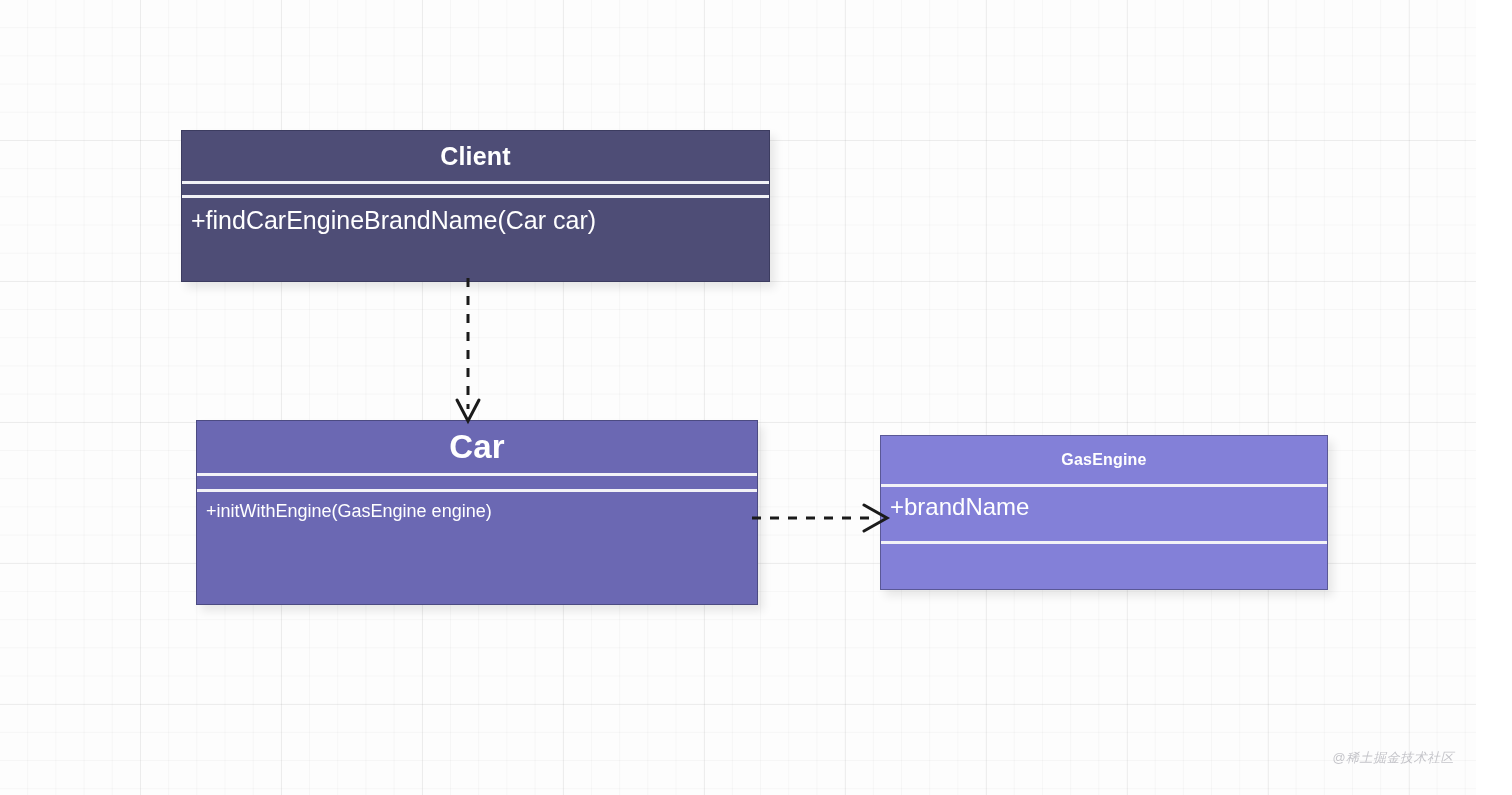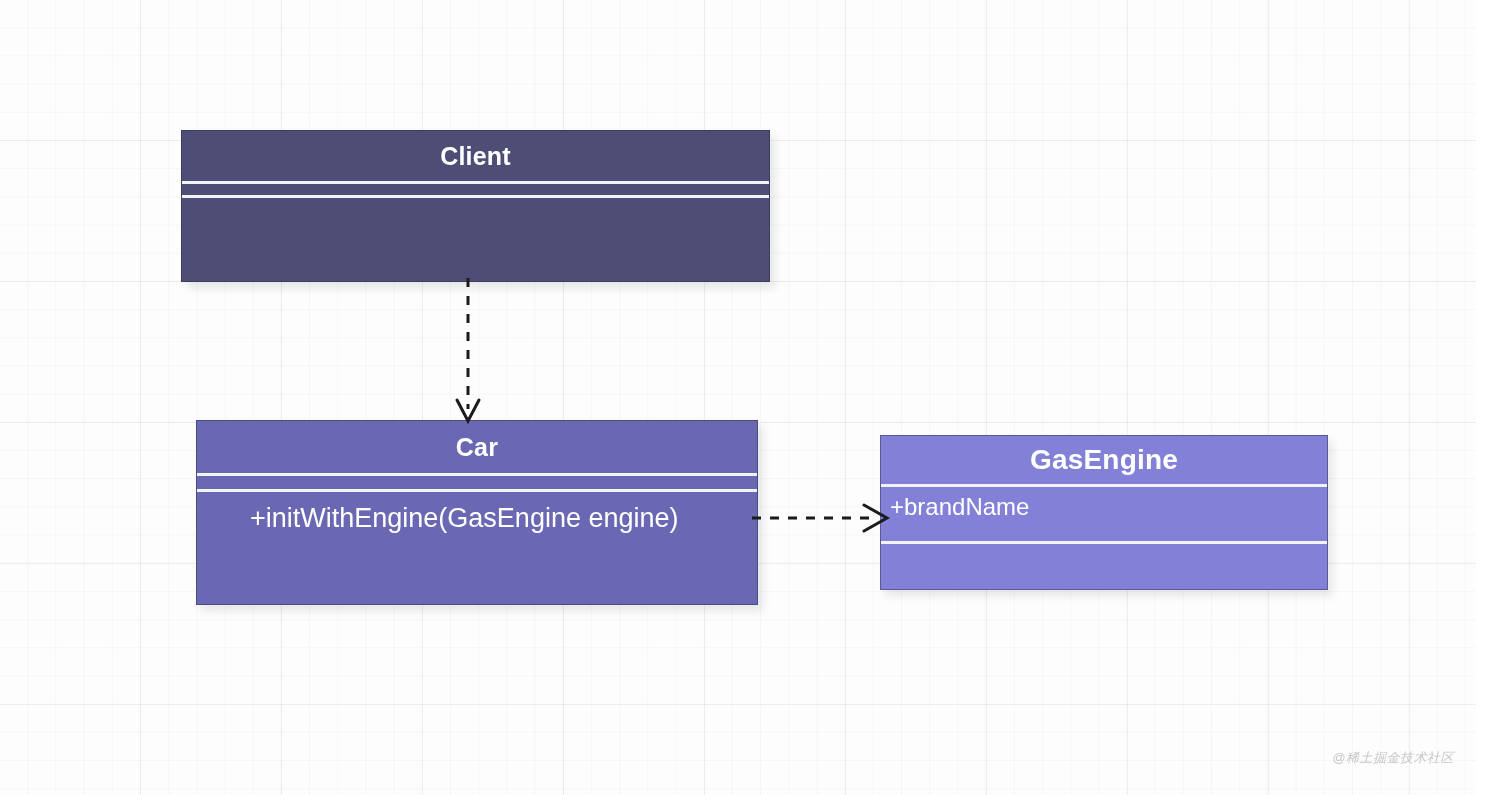--- a/index.html
+++ b/index.html
@@ -72,33 +72,33 @@
   #class-client .ops { flex: 1; font-size: 25px; padding-top: 6px; line-height: 1.28; }
 
   
   #class-car {
     left: 196px;
     top: 420px;
     width: 562px;
     height: 185px;
     background: #6b68b3;
   }
-  #class-car .uml-name { height: 52px; font-size: 25px; }
+  #class-car .uml-name { height: 52px; font-size: 33px; }
   #class-car .attrs { height: 13px; padding: 0; }
-  #class-car .ops { flex: 1; font-size: 27px; padding-top: 7px; line-height: 1.42; margin-left: 44px; }
+  #class-car .ops { flex: 1; font-size: 18px; padding-top: 7px; line-height: 1.42; }
 
   
   #class-gasengine {
     left: 880px;
     top: 435px;
     width: 448px;
     height: 155px;
     background: #8380d8;
   }
-  #class-gasengine .uml-name { height: 48px; font-size: 28px; }
+  #class-gasengine .uml-name { height: 48px; font-size: 16px; }
   #class-gasengine .attrs { height: 48px; font-size: 24px; padding-top: 6px; }
   #class-gasengine .ops { flex: 1; }
 
   
   .connector {
     position: absolute;
     overflow: visible;
   }
   #edge-client-car { left: 430px; top: 278px; width: 90px; height: 150px; }
   #edge-car-gasengine { left: 752px; top: 495px; width: 145px; height: 46px; }
@@ -118,20 +118,23 @@
 </head>
 <body>
 
 <div id="canvas">
 
   <div class="uml-class" id="class-client">
     <div class="uml-name">Client</div>
     <div class="uml-divider"></div>
     <div class="uml-compartment attrs"></div>
     <div class="uml-divider"></div>
+    <div class="uml-compartment ops">
+      <span class="member">+findCarEngineBrandName(Car car)</span>
+    </div>
   </div>
 
   <div class="uml-class" id="class-car">
     <div class="uml-name">Car</div>
     <div class="uml-divider"></div>
     <div class="uml-compartment attrs"></div>
     <div class="uml-divider"></div>
     <div class="uml-compartment ops">
       <span class="member">+initWithEngine(GasEngine engine)</span>
     </div>

